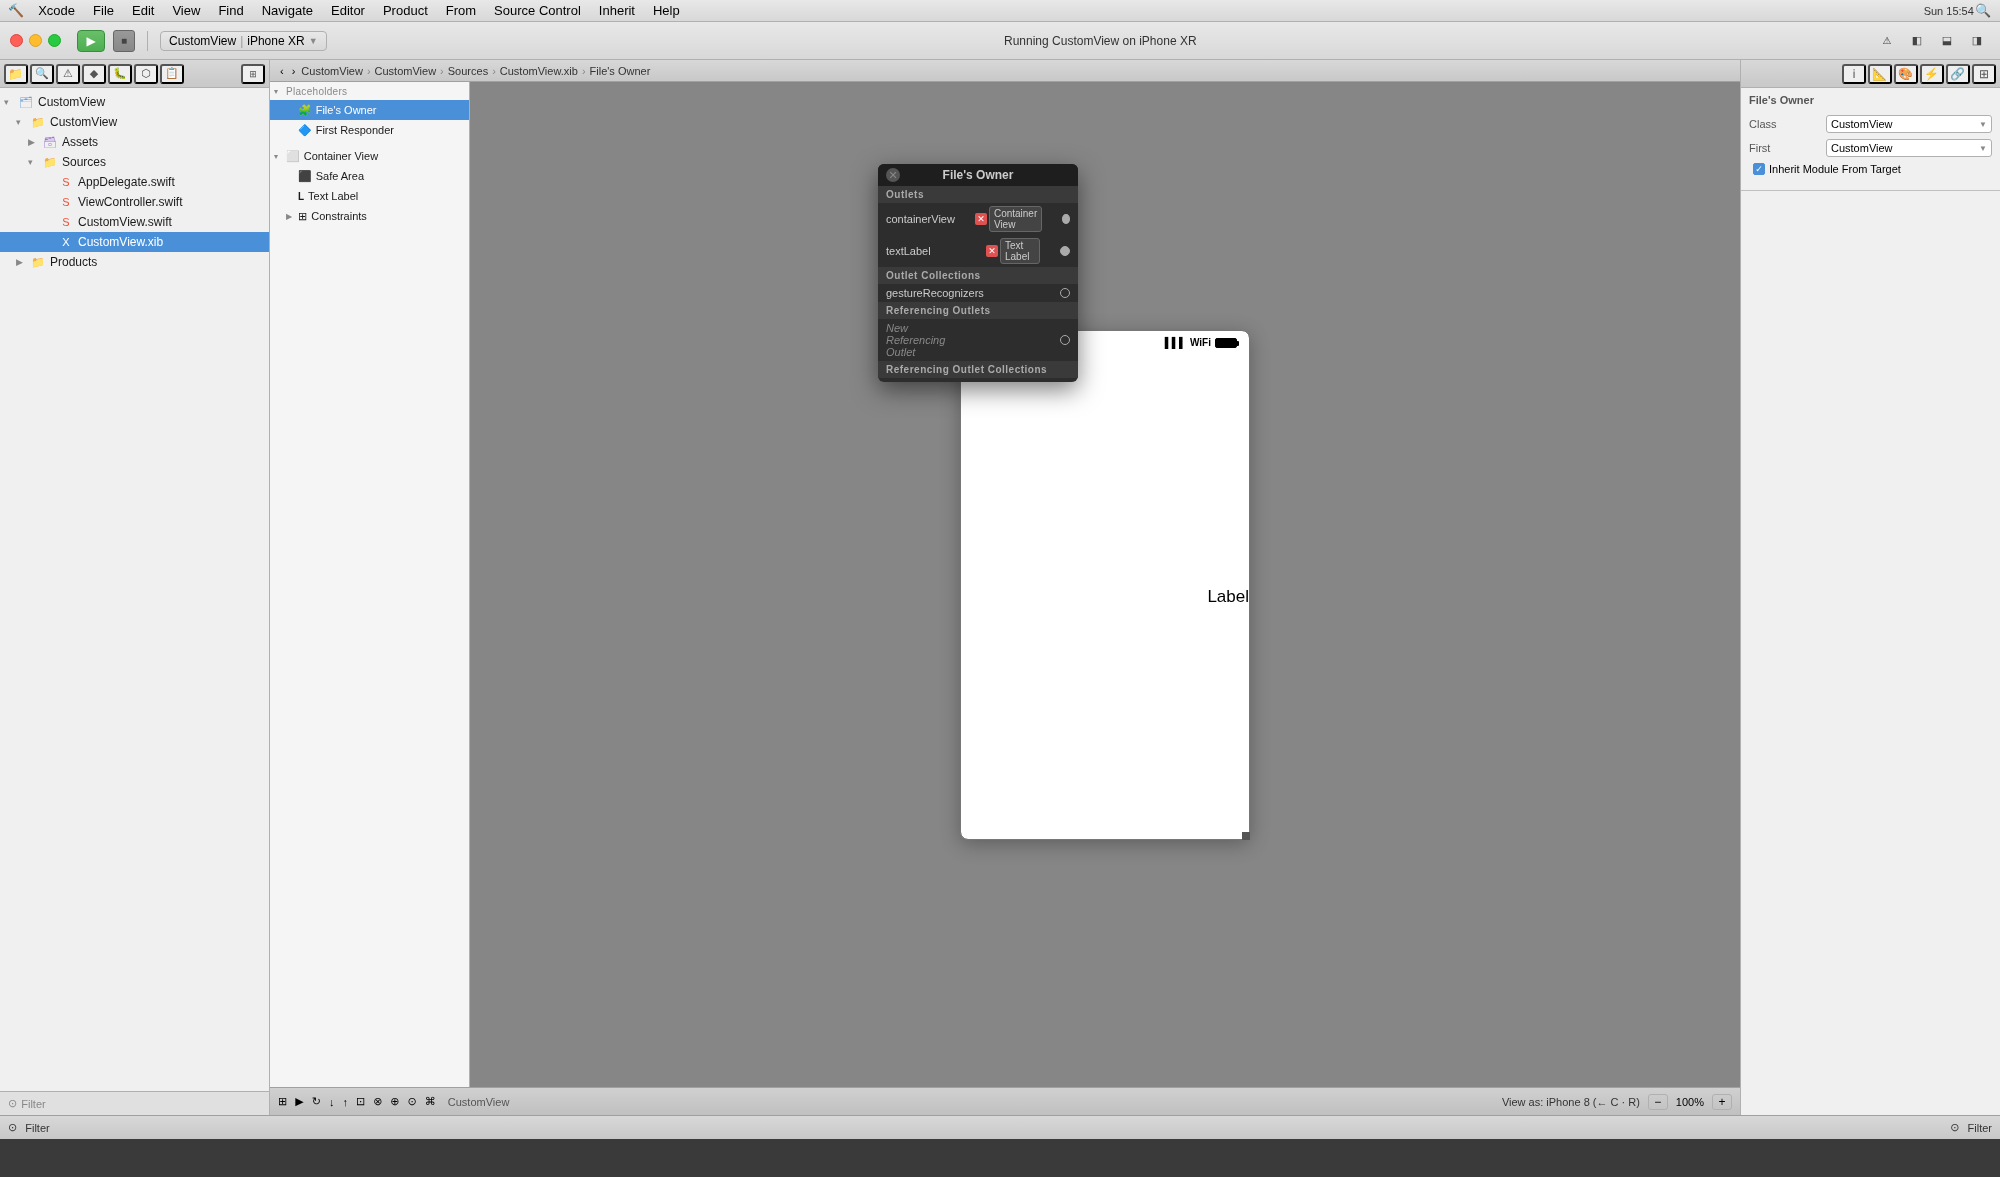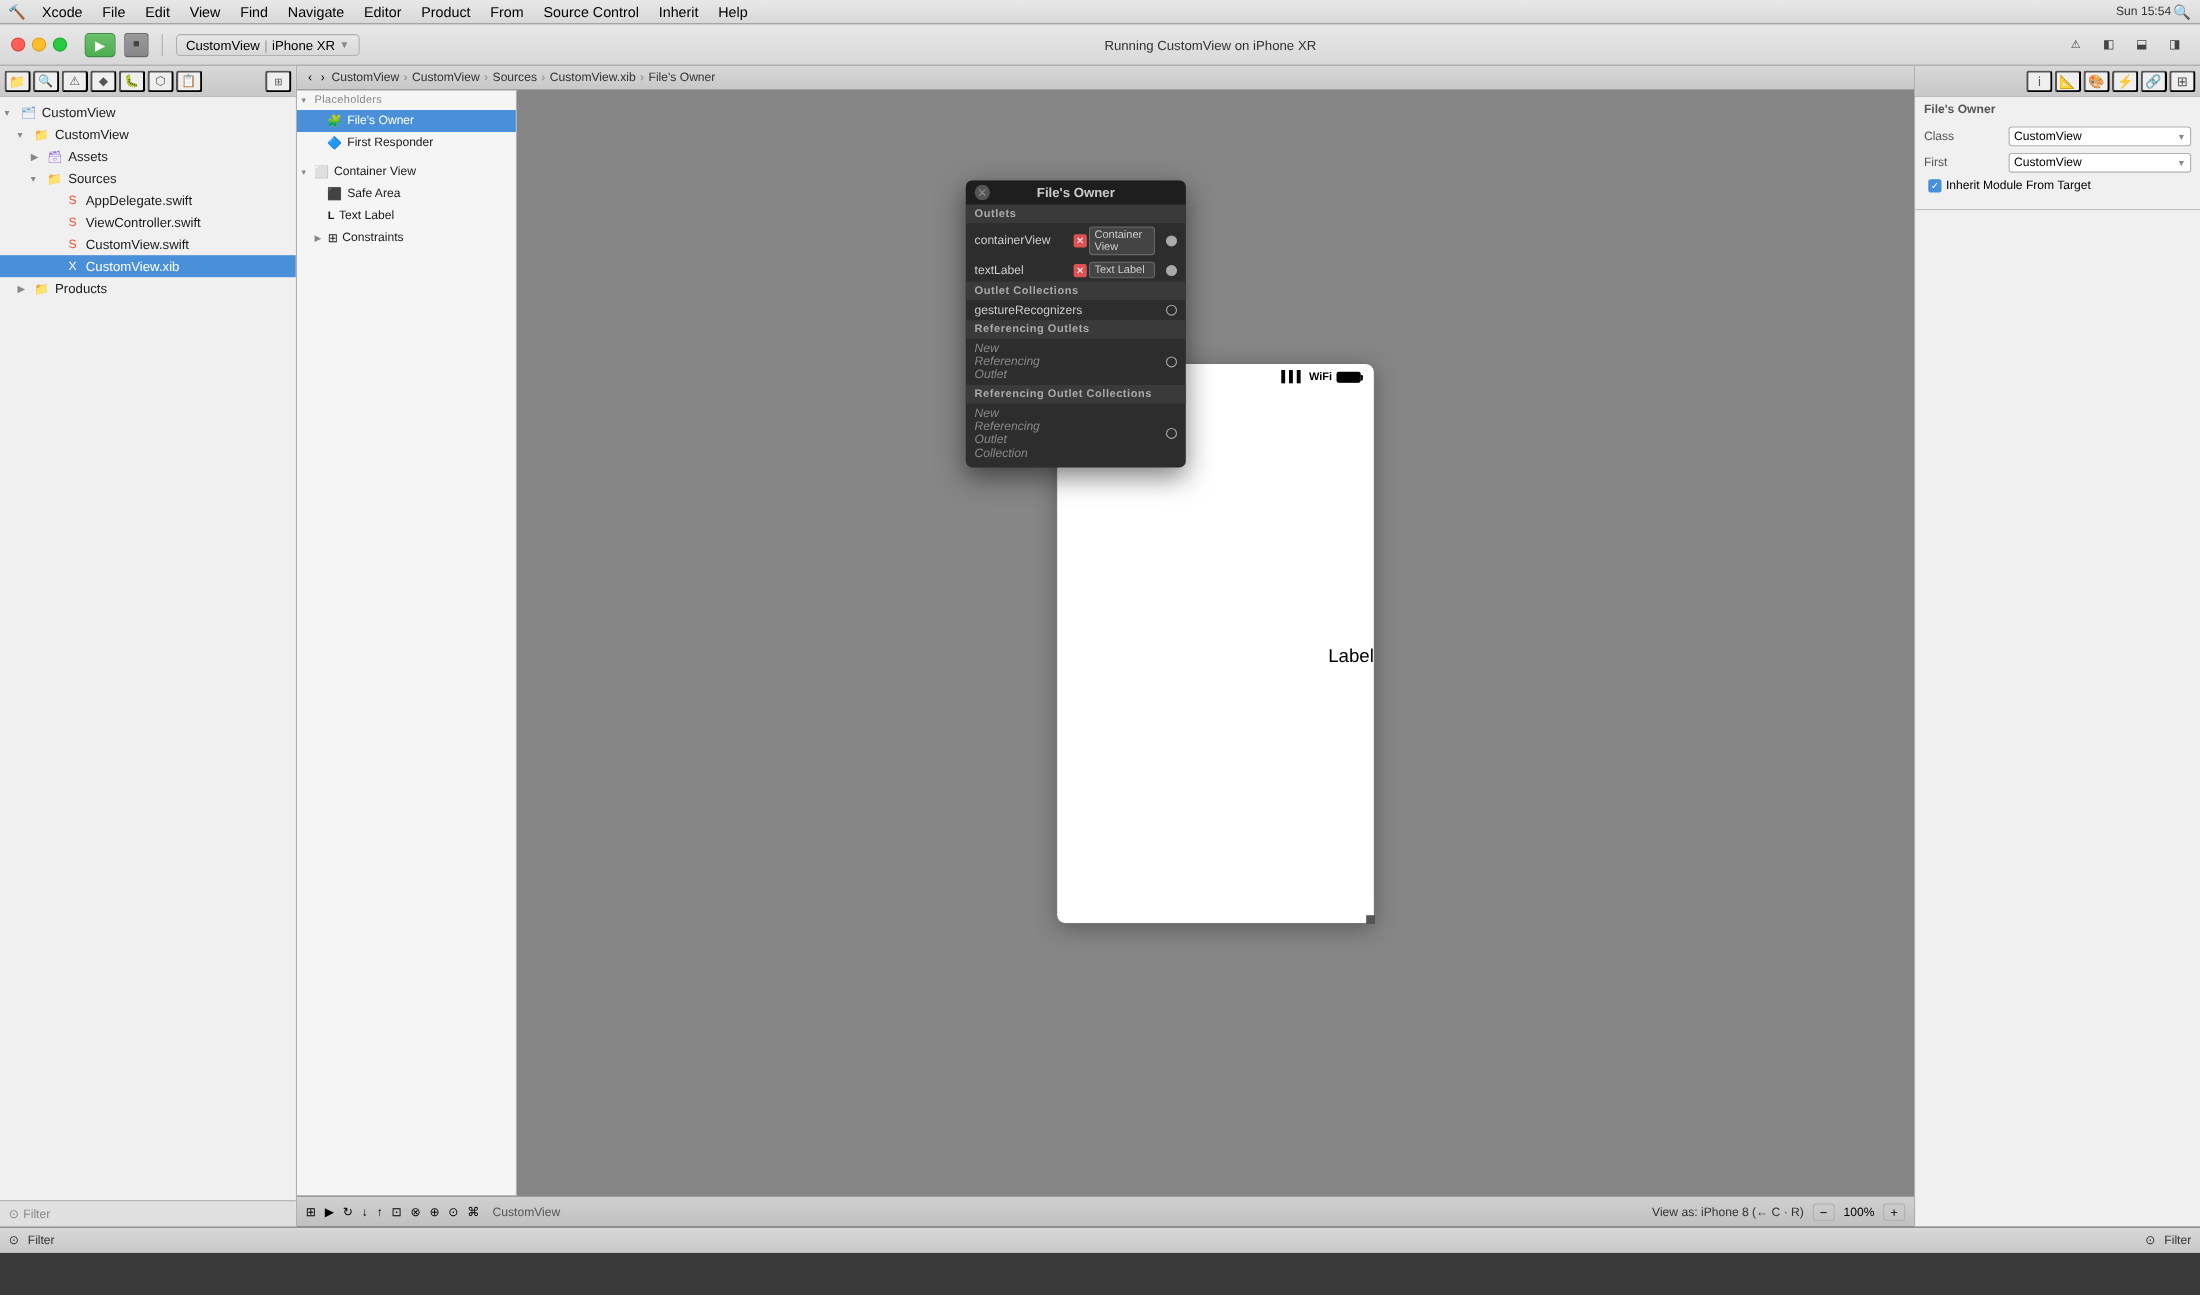--- a/index.html
+++ b/index.html
@@ -366,21 +366,21 @@
       padding: 3px 8px;
       font-size: 10px;
       color: #aaa;
       font-weight: 600;
       letter-spacing: 0.5px;
     }
     .popup-row {
       display: flex;
       align-items: center;
       padding: 3px 8px;
-      gap: 10px;
+      gap: 20px;
     }
     .outlet-name {
       color: #ccc;
       font-size: 11px;
       width: 80px;
     }
     .outlet-connector {
       display: flex;
       align-items: center;
       gap: 2px;
@@ -673,25 +673,20 @@
             <span>Referencing Outlets</span>
           </div>
           <div class="popup-row">
             <span class="outlet-name" style="color:#888; font-style:italic;">New Referencing Outlet</span>
             <div style="flex:1;"></div>
             <div class="outlet-circle"></div>
           </div>
 
           <div class="popup-section-header">
             <span>Referencing Outlet Collections</span>
-          </div>
-          <div class="popup-row">
-            <span class="outlet-name" style="color:#888; font-style:italic;">New Referencing Outlet Collection</span>
-            <div style="flex:1;"></div>
-            <div class="outlet-circle"></div>
           </div>
 
           <div style="height:4px;"></div>
         </div>
 
       </div>
 
     </div>
 
     <div class="canvas-bottom">

